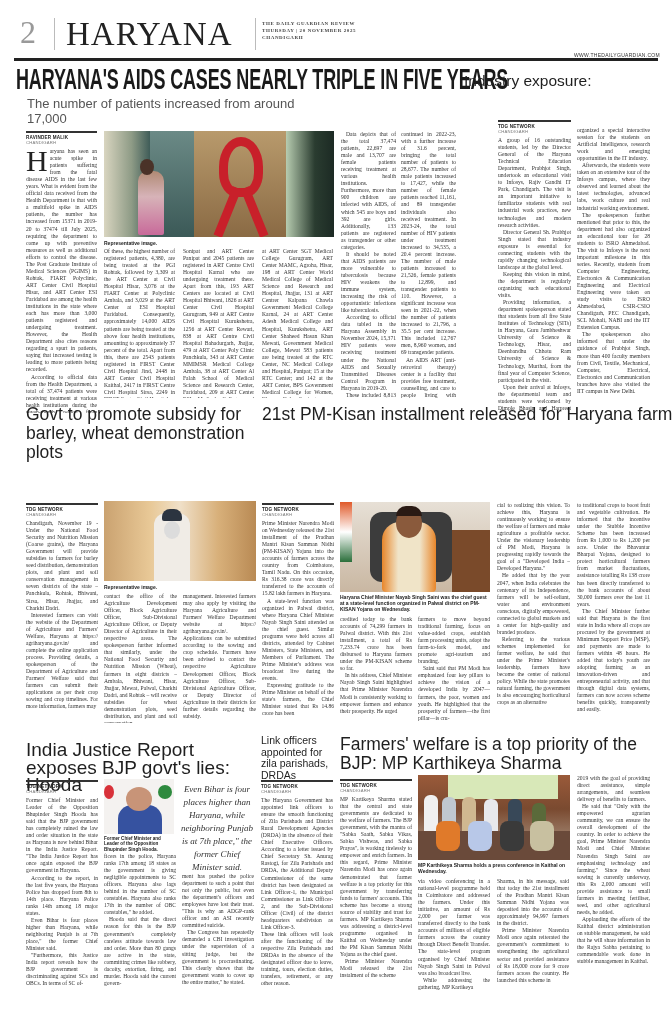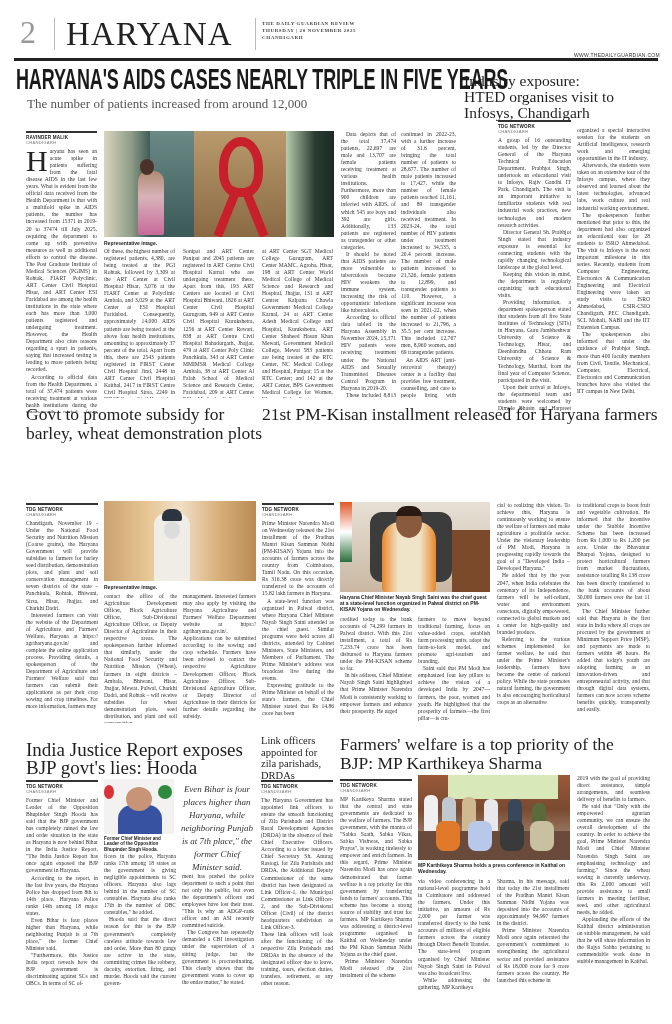--- a/index.html
+++ b/index.html
@@ -6,21 +6,21 @@
   html,body{width:672px;height:1024px;background:#fff;overflow:hidden;}
   body{font-family:"DejaVu Serif",serif;color:#222;position:relative;}
   .abs{position:absolute;}
   .txt{font-family:"Liberation Serif",serif;font-size:5.6px;line-height:7.05px;color:#333;text-align:justify;overflow:hidden;}
   .txt p{text-indent:5px;}
   .txt p.noind{text-indent:0;}
   .byline{font-family:"Liberation Sans",sans-serif;font-weight:bold;font-size:4.6px;letter-spacing:.2px;color:#222;border-top:2px solid #333;padding-top:2px;}
   .dateline{font-family:"Liberation Sans",sans-serif;font-size:4.2px;color:#777;letter-spacing:.2px;margin-bottom:3px;}
   .caption{font-family:"Liberation Sans",sans-serif;font-weight:bold;font-size:5px;line-height:6px;color:#222;}
   .head-cond{font-family:"Liberation Sans",sans-serif;font-weight:bold;transform-origin:left top;white-space:nowrap;color:#1a1a1a;}
-  .head-serif{font-family:Liberation Serif, serif;color:#1f1f1f;line-height:1.0;}
+  .head-serif{font-family:Liberation Sans, sans-serif;color:#1f1f1f;line-height:1.0;}
   .rule{background:#333;}
   .photo{overflow:hidden;}
   .dropcap{float:left;font-family:"Liberation Serif",serif;font-size:30px;line-height:24px;margin:1px 2px 0 0;color:#222;}
 </style>
 </head>
 <body>
 
 <div class="abs" style="left:20px;top:14px;width:640px;height:50px;">
   <div class="abs" style="left:0;top:2px;font-family:'Liberation Serif',serif;font-size:32px;color:#999;line-height:32px;">2</div>
   <div class="abs rule" style="left:34px;top:4px;width:1px;height:32px;background:#bbb;"></div>
@@ -30,21 +30,21 @@
   <div class="abs" style="left:242px;top:14px;font-family:'Liberation Serif',serif;font-size:5px;font-weight:bold;letter-spacing:.6px;color:#444;">THURSDAY | 20 NOVEMBER 2025</div>
   <div class="abs" style="left:242px;top:21px;font-family:'Liberation Serif',serif;font-size:5px;font-weight:bold;letter-spacing:.6px;color:#444;">CHANDIGARH</div>
   <div class="abs" style="right:0;top:38px;font-family:'Liberation Sans',sans-serif;font-size:5px;letter-spacing:.3px;color:#333;">WWW.THEDAILYGUARDIAN.COM</div>
 </div>
 <div class="abs rule" style="left:14px;top:58px;width:644px;height:3px;background:#222;"></div>
 
 <div class="abs" style="left:16px;top:64px;width:440px;height:30px;overflow:visible;">
   <div class="head-cond" style="font-size:25px;line-height:27px;transform:scale(0.72,1.15);letter-spacing:-.2px;">HARYANA'S AIDS CASES NEARLY TRIPLE IN FIVE YEARS</div>
 </div>
 <div class="abs head-serif" style="left:27px;top:97px;width:300px;font-size:13px;line-height:14.5px;color:#555;">
-  <div>The number of patients increased from around 12,000</div>
+  <div>The number of patients increased from around 17,000</div>
 </div>
 
 <div class="abs" style="left:26px;top:131px;width:71px;">
   <div class="byline">RAVINDER MALIK</div>
   <div class="dateline">CHANDIGARH</div>
   <div class="txt" style="height:265px;">
     <span class="dropcap">H</span>
     <p class="noind" style="display:inline;">aryana has seen an acute spike in patients suffering from the fatal disease AIDS in the last few years. What is evident from the official data received from the Health Department is that with a multifold spike in AIDS patients, the number has increased from 15371 in 2019-20 to 37474 till July 2025, requiring the department to come up with preventive measures as well as additional efforts to control the disease. The Post Graduate Institute of Medical Sciences (PGIMS) in Rohtak, FIART Polyclinic, ART Center Civil Hospital Hisar, and ART Center ESI Faridabad are among the health institutions in the state where each has more than 3,000 patients registered and undergoing treatment. However, the Health Department also cites reasons regarding a spurt in patients, saying that increased testing is leading to more patients being recorded.</p>
     <p>According to official data from the Health Department, a total of 37,474 patients were receiving treatment at various health institutions during the seven-month period from January 2025 to July 2025.</p>
   </div>
@@ -79,21 +79,20 @@
   <p>According to official data tabled in the Haryana Assembly in November 2024, 15,371 HIV patients were receiving treatment under the National AIDS and Sexually Transmitted Diseases Control Program in Haryana in 2019-20.</p>
   <p>These included 8,813 men, 6,525 women, and 33 transgender patients. This number increased to 16,055 in 2020-21, representing a 4.6 per cent increase. However, a significant increase was seen in 2021-22, when the number of patients increased to 21,796, a 35.5 percent increase. This included 12,767 men, 8,960 women, and 69 transgender patients. This growth</p>
 </div>
 <div class="abs txt" style="left:401px;top:131px;width:55px;height:268px;">
   <p class="noind">continued in 2022-23, with a further increase of 31.6 percent, bringing the total number of patients to 28,677. The number of male patients increased to 17,427, while the number of female patients reached 11,161, and 89 transgender individuals also received treatment. In 2023-24, the total number of HIV patients under treatment increased to 34,535, a 20.4 percent increase. The number of male patients increased to 21,526, female patients to 12,899, and transgender patients to 110. However, a significant increase was seen in 2021-22, when the number of patients increased to 21,796, a 35.5 per cent increase. This included 12,767 men, 8,960 women, and 69 transgender patients.</p>
   <p>An AIDS ART (anti-retroviral therapy) center is a facility that provides free treatment, counselling, and care to people living with HIV/AIDS. These centres are located in medical colleges, district hospitals, and charitable institutions and operate under the supervision of the National AIDS Control Organization (NACO) Ran by the Government of India, these centres aim to improve the health of patients and prevent the spread of the virus.</p>
 </div>
 
 <div class="abs head-serif" style="left:464px;top:73px;width:200px;font-size:15.5px;line-height:16px;">
   <div>Industry exposure:</div>
-  <div>HTED organises visit to Infosys, Chandigarh</div>
 </div>
 <div class="abs" style="left:498px;top:120px;width:73px;">
   <div class="byline">TDG NETWORK</div>
   <div class="dateline">CHANDIGARH</div>
   <div class="txt" style="height:275px;">
     <p class="noind">A group of 16 outstanding students, led by the Director General of the Haryana Technical Education Department, Prabhjot Singh, undertook an educational visit to Infosys, Rajiv Gandhi IT Park, Chandigarh. The visit is an important initiative to familiarize students with real industrial work practices, new technologies and modern research activities.</p>
     <p>Director General Sh. Prabhjot Singh stated that industry exposure is essential for connecting students with the rapidly changing technological landscape at the global level.</p>
     <p>Keeping this vision in mind, the department is regularly organizing such educational visits.</p>
     <p>Providing information, a department spokesperson stated that students from all five State Institutes of Technology (SITs) in Haryana, Guru Jambheshwar University of Science &amp; Technology, Hisar, and Deenbandhu Chhotu Ram University of Science &amp; Technology, Murthal, from the final year of Computer Science, participated in the visit.</p>
     <p>Upon their arrival at Infosys, the departmental team and students were welcomed by Dimple Bhasin and Harpreet Singh, Infosys</p>

